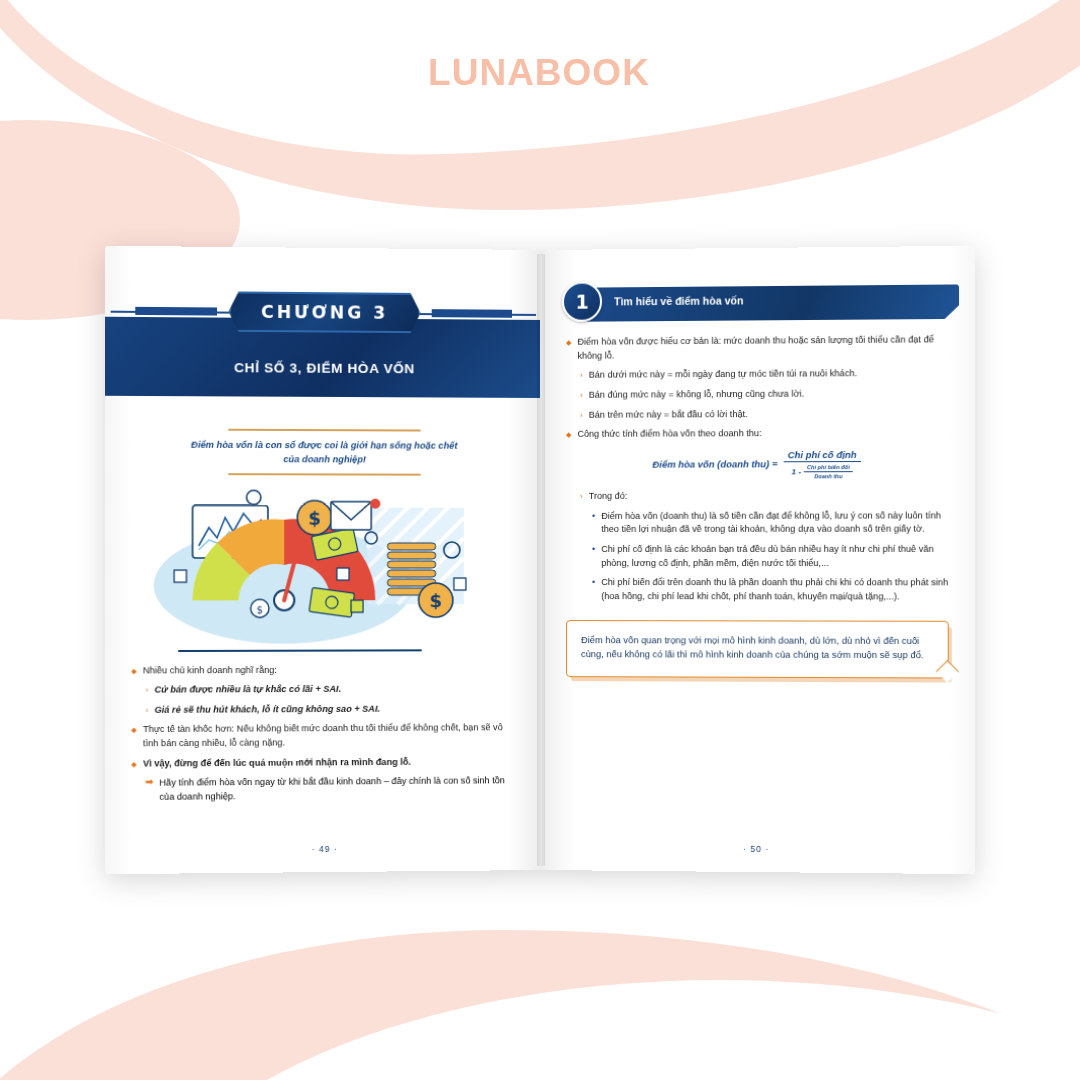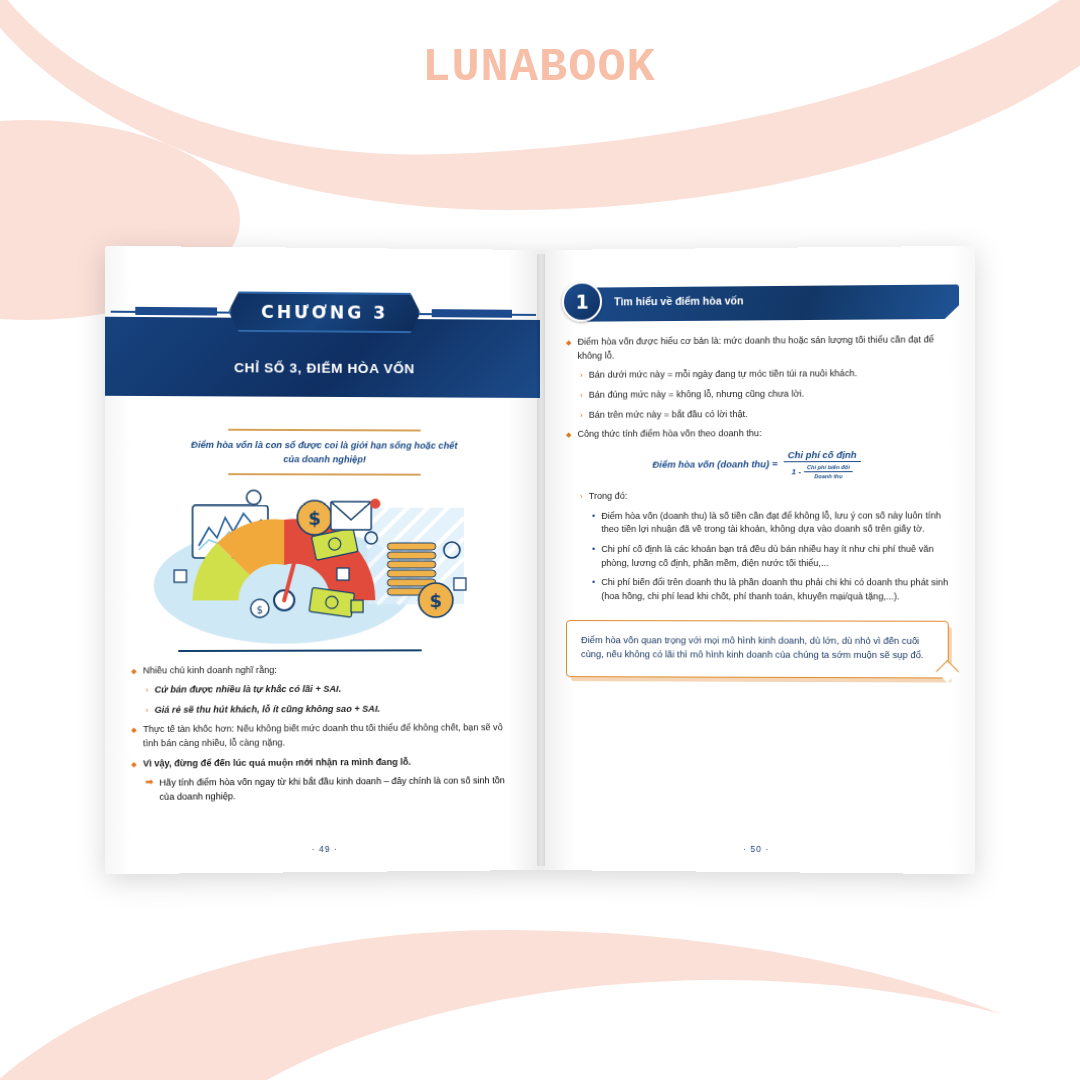--- a/index.html
+++ b/index.html
@@ -49,23 +49,23 @@
   .logo-badge {
     position: absolute; left: 379px; top: -78px;
     width: 320px; height: 220px;
     background: #ffffff;
     border-radius: 0 0 160px 160px;
     z-index: 3;
     display: flex; align-items: flex-end; justify-content: center;
     padding-bottom: 48px;
   }
   .logo-text {
-    font-family: Liberation Mono, monospace;
+    font-family: Liberation Sans, sans-serif;
     font-weight: bold;
-    font-size: 47px;
+    font-size: 37px;
     letter-spacing: 1px;
     color: #f7bfa8;
   }
 
   
   .book {
     position: absolute;
     left: 110px; top: 250px;
     width: 860px; height: 620px;
     z-index: 2;

